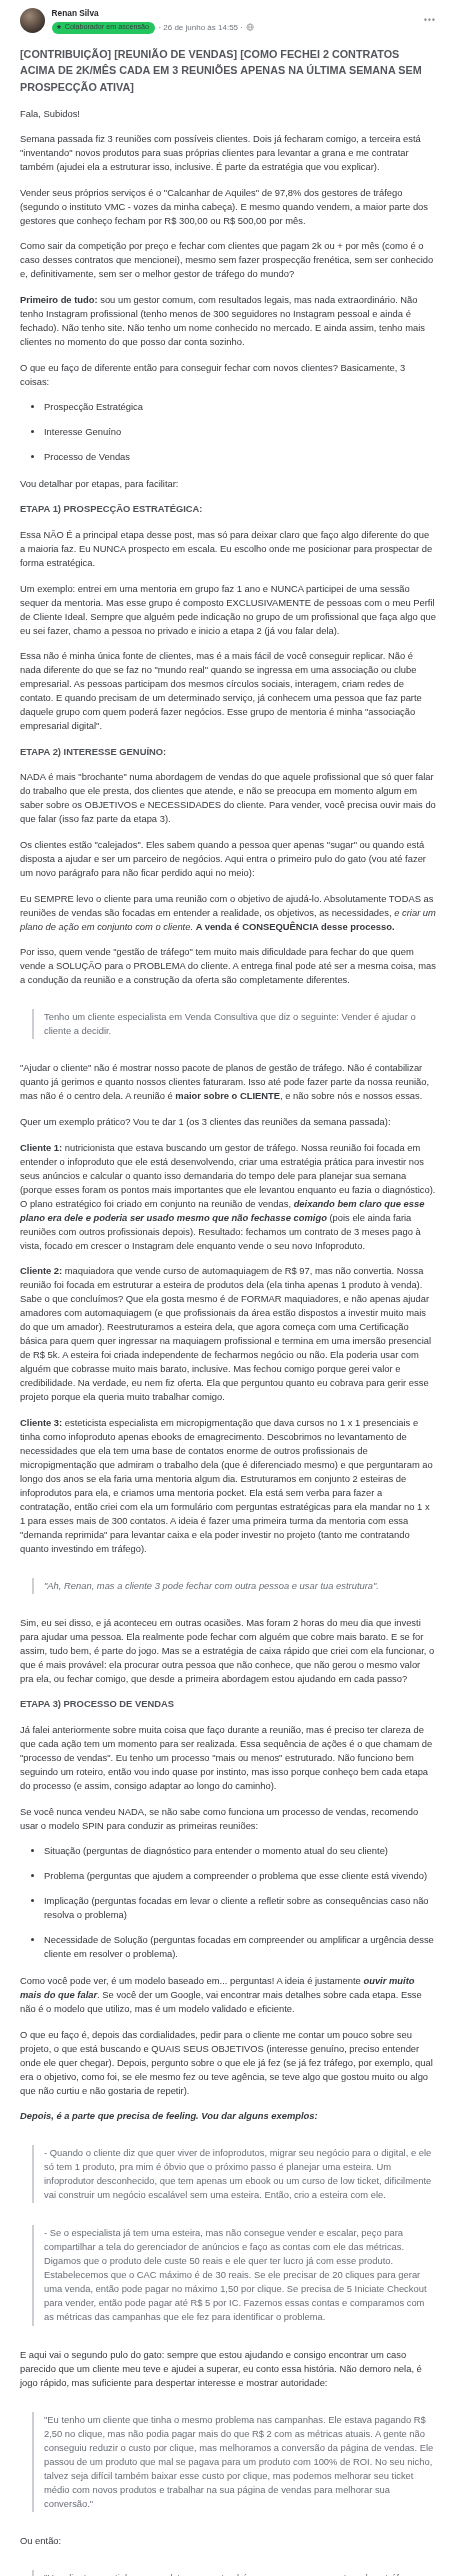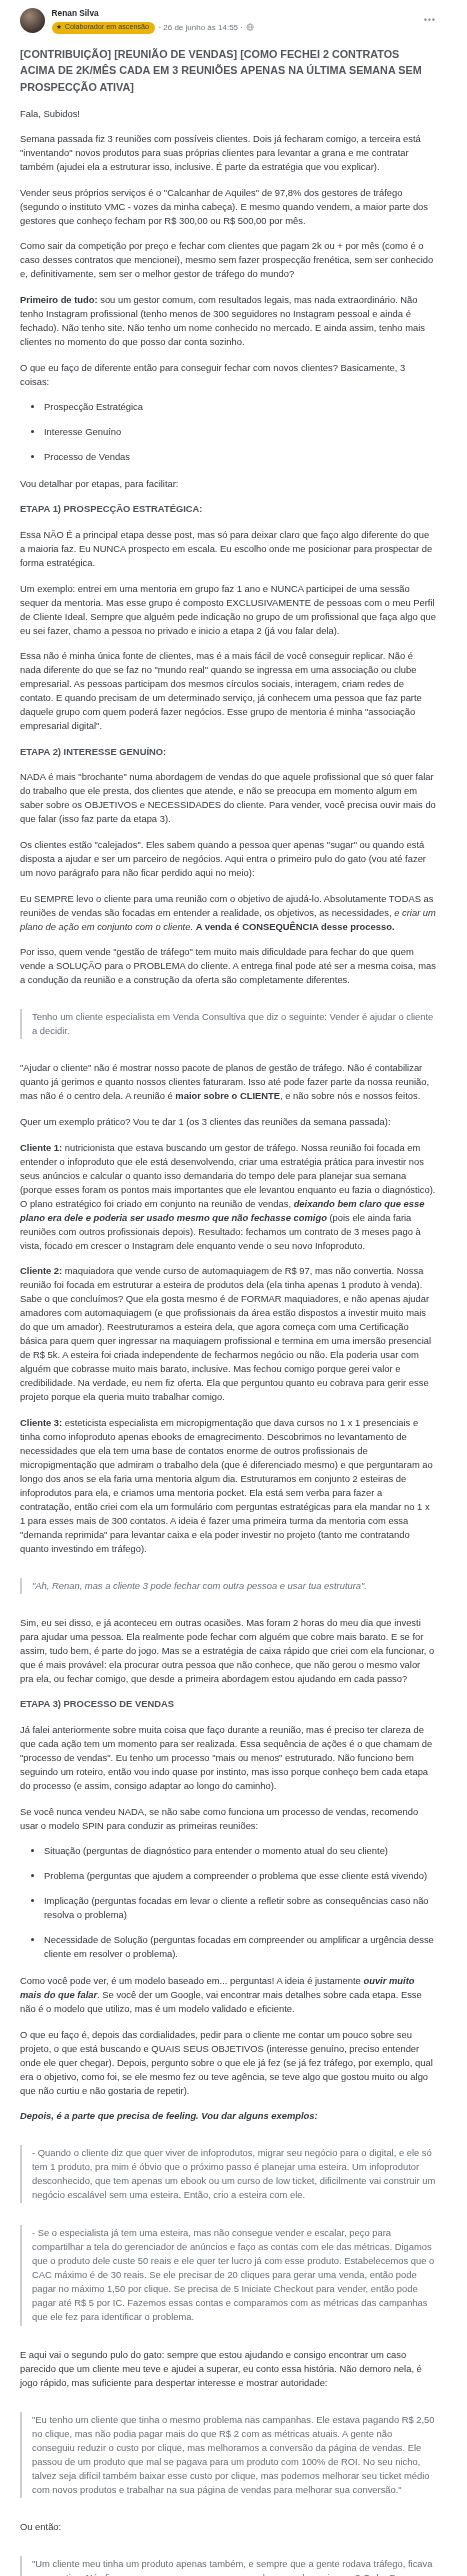--- a/index.html
+++ b/index.html
@@ -5,36 +5,36 @@
   html,body{margin:0;padding:0;background:#ffffff;}
   body{font-family:"Liberation Sans","DejaVu Sans",sans-serif;color:#35383d;}
   .page{width:456px;height:2576px;box-sizing:border-box;background:#fff;overflow:hidden;position:relative;padding:7.7px 20px 0 20px;}
   
   .post-header{display:flex;align-items:flex-start;position:relative;}
   .avatar{width:25px;height:25px;border-radius:50%;flex:0 0 25px;cursor:pointer;
     background:radial-gradient(circle at 38% 32%,#9b8878 0%,#6b5a4e 38%,#3c332e 72%,#191513 100%);}
   .head-meta{margin-left:6.6px;padding-top:0.6px;}
   .author{font-size:8.3px;font-weight:bold;color:#24262a;line-height:10.5px;cursor:pointer;}
   .sub-row{display:flex;align-items:center;margin-top:2.8px;}
-  .badge{display:inline-flex;align-items:flex-end;background:#eab308;border-radius:6.6px;padding:1.7px 5.5px 1.7px 4.4px;font-size:7.2px;color:#3a3d42;line-height:8.8px;}
+  .badge{display:inline-flex;align-items:flex-end;background:#22c55e;border-radius:6.6px;padding:1.7px 5.5px 1.7px 4.4px;font-size:7.2px;color:#3a3d42;line-height:8.8px;}
   .badge .star{font-size:6.6px;margin-right:2.8px;color:#2f3237;}
   .timestamp{font-size:8px;color:#71767c;margin-left:3.9px;display:inline-flex;align-items:center;}
   .globe{margin-left:2.8px;display:inline-block;}
   .menu-dots{position:absolute;right:0;top:10px;color:#8a8d91;font-size:8.3px;letter-spacing:1.1px;font-weight:bold;cursor:pointer;line-height:5.5px;}
   
   .post-title{font-size:10.8px;font-weight:bold;color:#53575d;line-height:16.6px;margin:12px 0 11px 0;}
   
   .para,.heading{font-size:9.4px;line-height:14px;margin:0 0 11.6px 0;color:#35383d;}
   .heading{font-weight:bold;color:#4e5257;}
   .para .b{font-weight:bold;}
   .para .i{font-style:italic;}
   ul.bullets{margin:0 0 12.7px 0;padding:0 0 0 24px;}
   ul.bullets li{font-size:9.4px;line-height:14px;margin:0 0 11px 0;color:#35383d;}
   ul.bullets li:last-child{margin-bottom:0;}
-  blockquote.quote{margin:22px 0 22px 0;padding:1.1px 0 1.1px 10px;border-left:2.2px solid #ccd0d5;color:#696e76;font-size:9.4px;line-height:14px;}
+  blockquote.quote{margin:22px 0 22px 12px;padding:1.1px 0 1.1px 10px;border-left:2.2px solid #ccd0d5;color:#696e76;font-size:9.4px;line-height:14px;}
   blockquote.quote.i{font-style:italic;}
 </style>
 </head>
 <body>
 
 <div class="page">
 
   <div class="post-header">
     <div class="avatar"></div>
     <div class="head-meta">
@@ -77,21 +77,21 @@
       <p class="heading"><span>ETAPA 1) PROSPECÇÃO ESTRATÉGICA:</span></p>
       <p class="para"><span>Essa NÃO É a principal etapa desse post, mas só para deixar claro que faço algo diferente do que a maioria faz. Eu NUNCA prospecto em escala. Eu escolho onde me posicionar para prospectar de forma estratégica.</span></p>
       <p class="para"><span>Um exemplo: entrei em uma mentoria em grupo faz 1 ano e NUNCA participei de uma sessão sequer da mentoria. Mas esse grupo é composto EXCLUSIVAMENTE de pessoas com o meu Perfil de Cliente Ideal. Sempre que alguém pede indicação no grupo de um profissional que faça algo que eu sei fazer, chamo a pessoa no privado e inicio a etapa 2 (já vou falar dela).</span></p>
       <p class="para"><span>Essa não é minha única fonte de clientes, mas é a mais fácil de você conseguir replicar. Não é nada diferente do que se faz no "mundo real" quando se ingressa em uma associação ou clube empresarial. As pessoas participam dos mesmos círculos sociais, interagem, criam redes de contato. E quando precisam de um determinado serviço, já conhecem uma pessoa que faz parte daquele grupo com quem poderá fazer negócios. Esse grupo de mentoria é minha "associação empresarial digital".</span></p>
       <p class="heading"><span>ETAPA 2) INTERESSE GENUÍNO:</span></p>
       <p class="para"><span>NADA é mais "brochante" numa abordagem de vendas do que aquele profissional que só quer falar do trabalho que ele presta, dos clientes que atende, e não se preocupa em momento algum em saber sobre os OBJETIVOS e NECESSIDADES do cliente. Para vender, você precisa ouvir mais do que falar (isso faz parte da etapa 3).</span></p>
       <p class="para"><span>Os clientes estão "calejados". Eles sabem quando a pessoa quer apenas "sugar" ou quando está disposta a ajudar e ser um parceiro de negócios. Aqui entra o primeiro pulo do gato (vou até fazer um novo parágrafo para não ficar perdido aqui no meio):</span></p>
       <p class="para"><span>Eu SEMPRE levo o cliente para uma reunião com o objetivo de ajudá-lo. Absolutamente TODAS as reuniões de vendas são focadas em entender a realidade, os objetivos, as necessidades, </span><span class="i">e criar um plano de ação em conjunto com o cliente.</span><span> </span><span class="b">A venda é CONSEQUÊNCIA desse processo.</span></p>
       <p class="para"><span>Por isso, quem vende "gestão de tráfego" tem muito mais dificuldade para fechar do que quem vende a SOLUÇÃO para o PROBLEMA do cliente. A entrega final pode até ser a mesma coisa, mas a condução da reunião e a construção da oferta são completamente diferentes.</span></p>
       <blockquote class="quote">Tenho um cliente especialista em Venda Consultiva que diz o seguinte: Vender é ajudar o cliente a decidir.</blockquote>
-      <p class="para"><span>"Ajudar o cliente" não é mostrar nosso pacote de planos de gestão de tráfego. Não é contabilizar quanto já gerimos e quanto nossos clientes faturaram. Isso até pode fazer parte da nossa reunião, mas não é o centro dela. A reunião é </span><span class="b">maior sobre o CLIENTE</span><span>, e não sobre nós e nossos feitos.</span></p>
+      <p class="para"><span>"Ajudar o cliente" não é mostrar nosso pacote de planos de gestão de tráfego. Não é contabilizar quanto já gerimos e quanto nossos clientes faturaram. Isso até pode fazer parte da nossa reunião, mas não é o centro dela. A reunião é </span><span class="b">maior sobre o CLIENTE</span><span>, e não sobre nós e nossos essas.</span></p>
       <p class="para"><span>Quer um exemplo prático? Vou te dar 1 (os 3 clientes das reuniões da semana passada):</span></p>
       <p class="para"><span class="b">Cliente 1:</span><span> nutricionista que estava buscando um gestor de tráfego. Nossa reunião foi focada em entender o infoproduto que ele está desenvolvendo, criar uma estratégia prática para investir nos seus anúncios e calcular o quanto isso demandaria do tempo dele para planejar sua semana (porque esses foram os pontos mais importantes que ele levantou enquanto eu fazia o diagnóstico). O plano estratégico foi criado em conjunto na reunião de vendas, </span><span class="b i">deixando bem claro que esse plano era dele e poderia ser usado mesmo que não fechasse comigo</span><span> (pois ele ainda faria reuniões com outros profissionais depois). Resultado: fechamos um contrato de 3 meses pago à vista, focado em crescer o Instagram dele enquanto vende o seu novo Infoproduto.</span></p>
       <p class="para"><span class="b">Cliente 2:</span><span> maquiadora que vende curso de automaquiagem de R$ 97, mas não convertia. Nossa reunião foi focada em estruturar a esteira de produtos dela (ela tinha apenas 1 produto à venda). Sabe o que concluímos? Que ela gosta mesmo é de FORMAR maquiadores, e não apenas ajudar amadores com automaquiagem (e que profissionais da área estão dispostos a investir muito mais do que um amador). Reestruturamos a esteira dela, que agora começa com uma Certificação básica para quem quer ingressar na maquiagem profissional e termina em uma imersão presencial de R$ 5k. A esteira foi criada independente de fecharmos negócio ou não. Ela poderia usar com alguém que cobrasse muito mais barato, inclusive. Mas fechou comigo porque gerei valor e credibilidade. Na verdade, eu nem fiz oferta. Ela que perguntou quanto eu cobrava para gerir esse projeto porque ela queria muito trabalhar comigo.</span></p>
       <p class="para"><span class="b">Cliente 3:</span><span> esteticista especialista em micropigmentação que dava cursos no 1 x 1 presenciais e tinha como infoproduto apenas ebooks de emagrecimento. Descobrimos no levantamento de necessidades que ela tem uma base de contatos enorme de outros profissionais de micropigmentação que admiram o trabalho dela (que é diferenciado mesmo) e que perguntaram ao longo dos anos se ela faria uma mentoria algum dia. Estruturamos em conjunto 2 esteiras de infoprodutos para ela, e criamos uma mentoria pocket. Ela está sem verba para fazer a contratação, então criei com ela um formulário com perguntas estratégicas para ela mandar no 1 x 1 para esses mais de 300 contatos. A ideia é fazer uma primeira turma da mentoria com essa "demanda reprimida" para levantar caixa e ela poder investir no projeto (tanto me contratando quanto investindo em tráfego).</span></p>
       <blockquote class="quote i">"Ah, Renan, mas a cliente 3 pode fechar com outra pessoa e usar tua estrutura".</blockquote>
       <p class="para"><span>Sim, eu sei disso, e já aconteceu em outras ocasiões. Mas foram 2 horas do meu dia que investi para ajudar uma pessoa. Ela realmente pode fechar com alguém que cobre mais barato. E se for assim, tudo bem, é parte do jogo. Mas se a estratégia de caixa rápido que criei com ela funcionar, o que é mais provável: ela procurar outra pessoa que não conhece, que não gerou o mesmo valor pra ela, ou fechar comigo, que desde a primeira abordagem estou ajudando em cada passo?</span></p>
       <p class="heading"><span>ETAPA 3) PROCESSO DE VENDAS</span></p>
       <p class="para"><span>Já falei anteriormente sobre muita coisa que faço durante a reunião, mas é preciso ter clareza de que cada ação tem um momento para ser realizada. Essa sequência de ações é o que chamam de "processo de vendas". Eu tenho um processo "mais ou menos" estruturado. Não funciono bem seguindo um roteiro, então vou indo quase por instinto, mas isso porque conheço bem cada etapa do processo (e assim, consigo adaptar ao longo do caminho).</span></p>
       <p class="para"><span>Se você nunca vendeu NADA, se não sabe como funciona um processo de vendas, recomendo usar o modelo SPIN para conduzir as primeiras reuniões:</span></p>
       <ul class="bullets">

